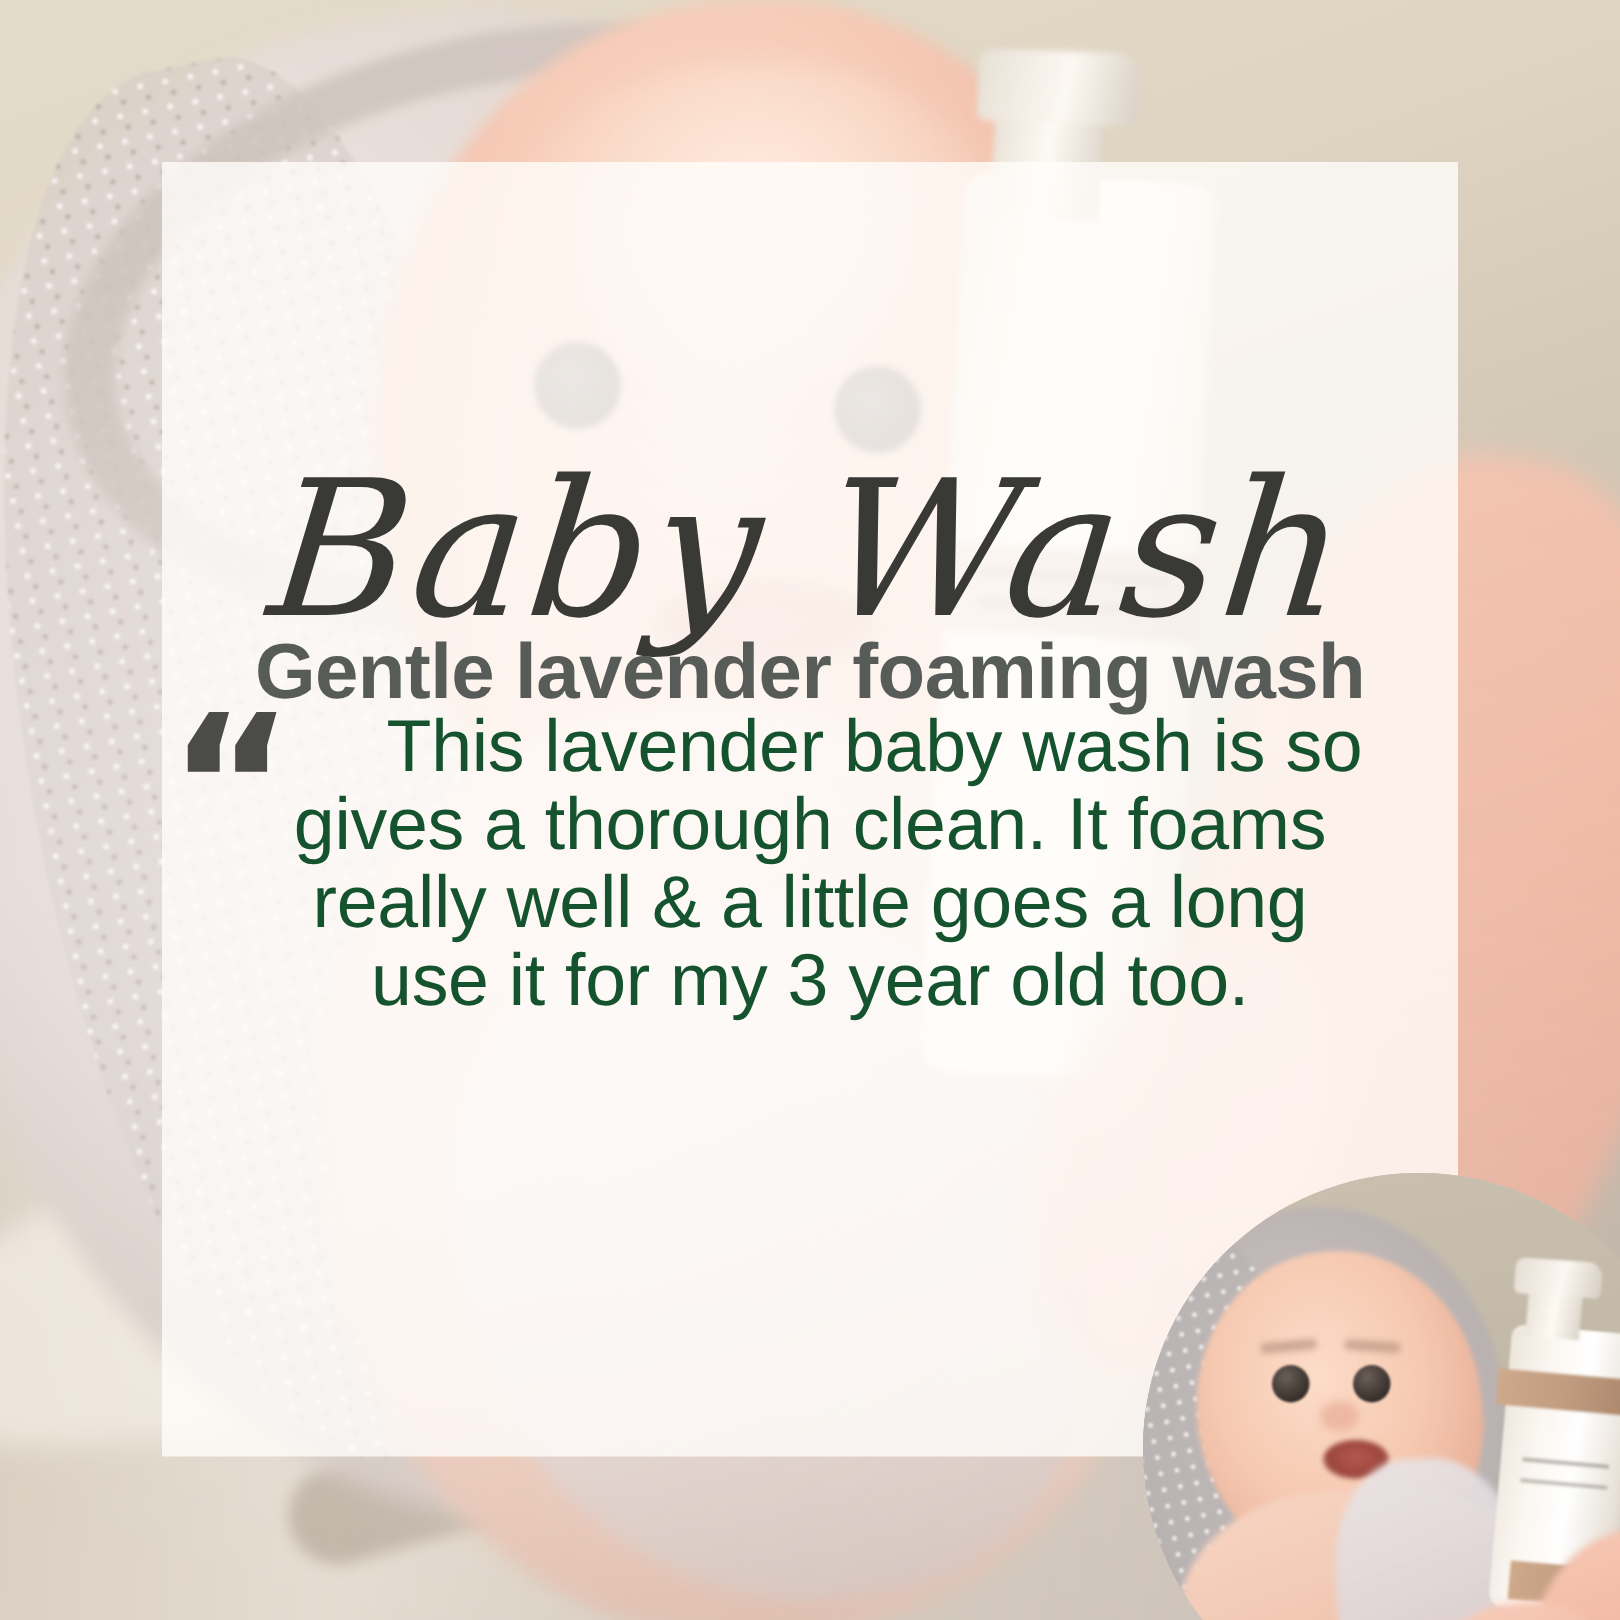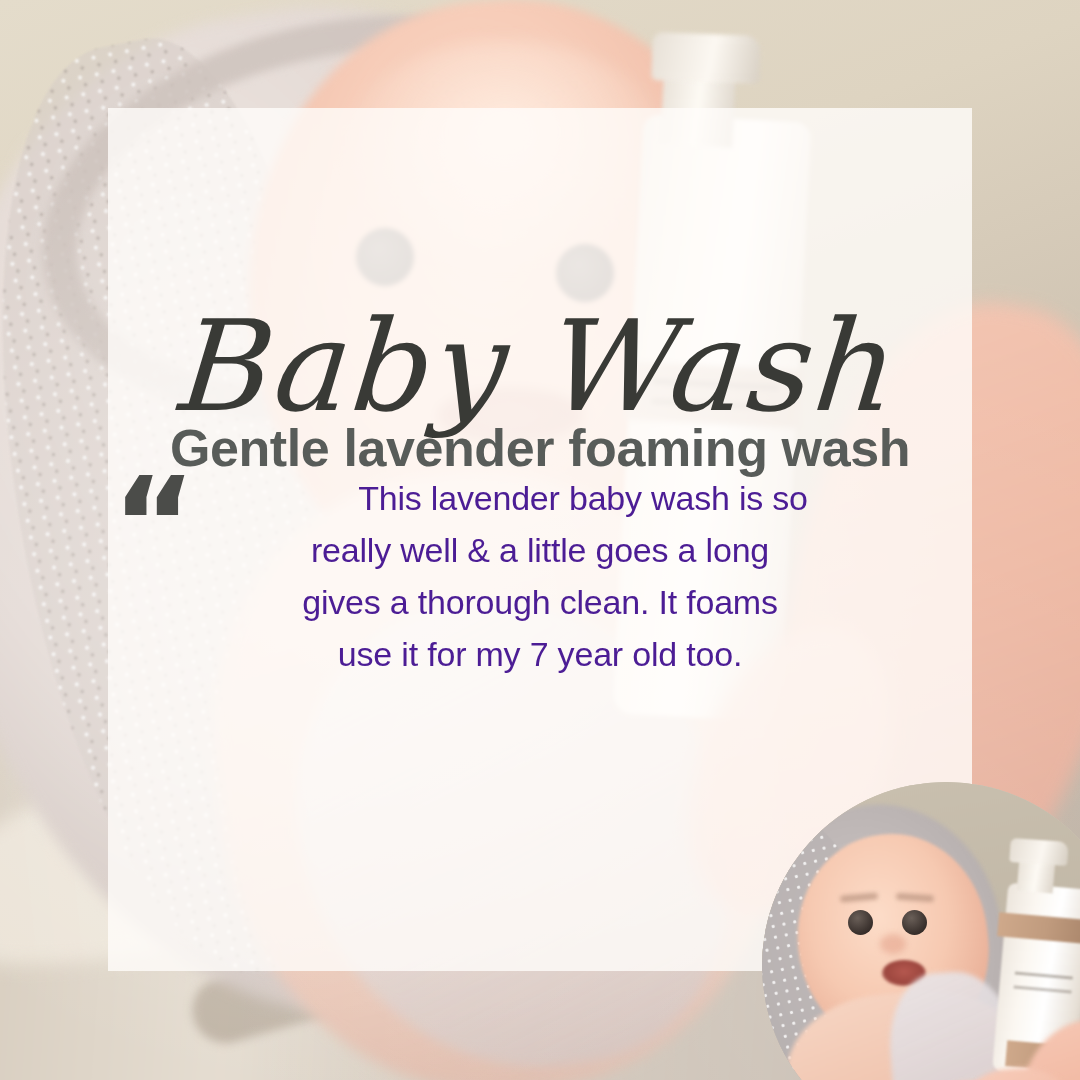--- a/index.html
+++ b/index.html
@@ -272,24 +272,24 @@
     font-weight: 700;
     font-size: 128px;
     line-height: .76;
     color: #4b4c49;
     letter-spacing: -8px;
   }
   .quote-lines {
     position: relative;
     font-family: "Liberation Sans", sans-serif;
     font-weight: 300;
-    font-size: 34px;
+    font-size: 49px;
     line-height: 52px;
     letter-spacing: -0.2px;
-    color: #4c1d95;
+    color: #14532d;
   }
   .quote-lines .ql { display: block; white-space: nowrap; }
   .quote-lines .ql:first-child { text-indent: 86px; }
 
   
   .inset-circle {
     position: absolute;
     left: 762px;
     top: 782px;
     width: 368px;
@@ -471,23 +471,23 @@
   <div class="panel">
 
     <div class="script-title">Baby Wash</div>
 
     <div class="subtitle">Gentle lavender foaming wash</div>
 
     <div class="quote-block">
       <span class="quote-mark">“</span>
       <div class="quote-lines">
         <span class="ql">This lavender baby wash is so</span>
+        <span class="ql">gives a thorough clean. It foams</span>
         <span class="ql">really well &amp; a little goes a long</span>
-        <span class="ql">gives a thorough clean. It foams</span>
-        <span class="ql">use it for my 7 year old too.</span>
+        <span class="ql">use it for my 3 year old too.</span>
       </div>
     </div>
 
   </div>
 
   <div class="inset-circle">
     <div class="ins ins-bg"></div>
     <div class="ins ins-wall"></div>
     <div class="ins ins-seat"></div>
     <div class="ins ins-mesh"></div>

